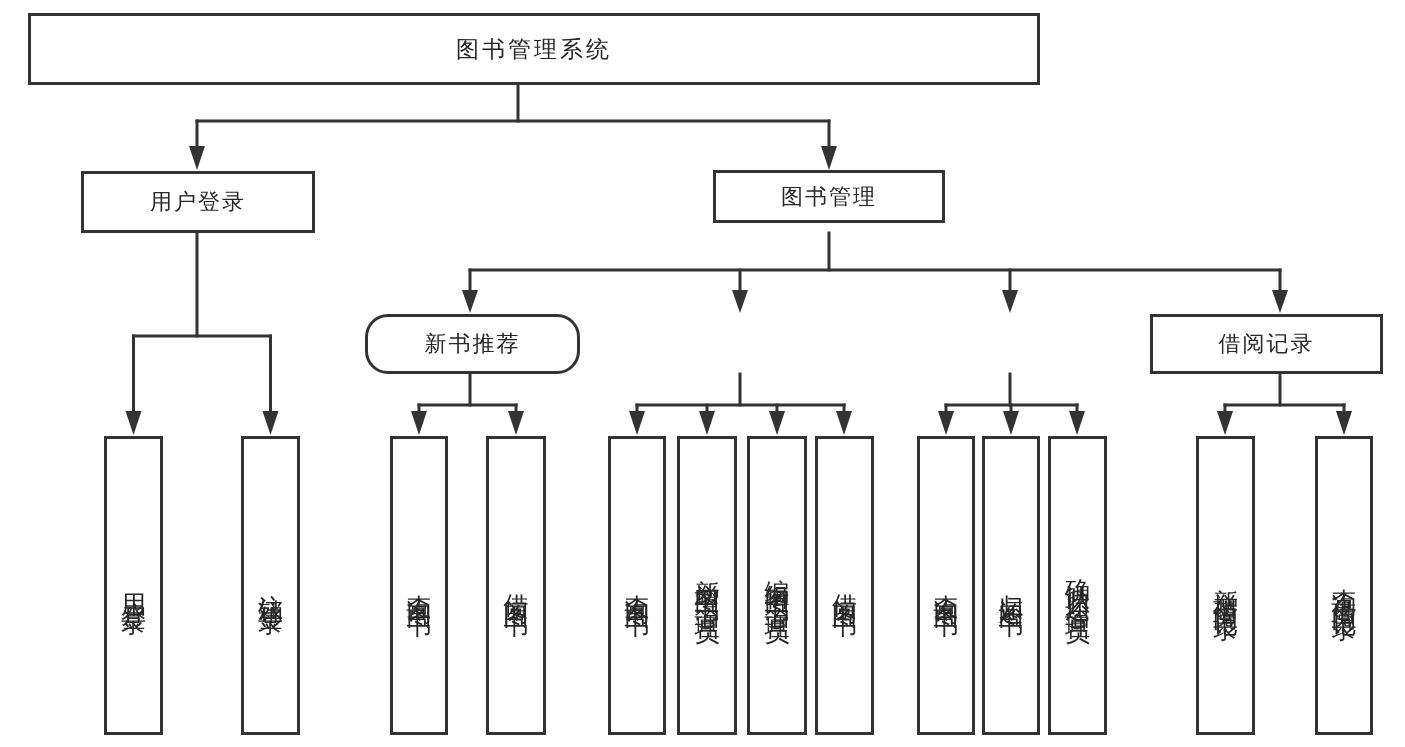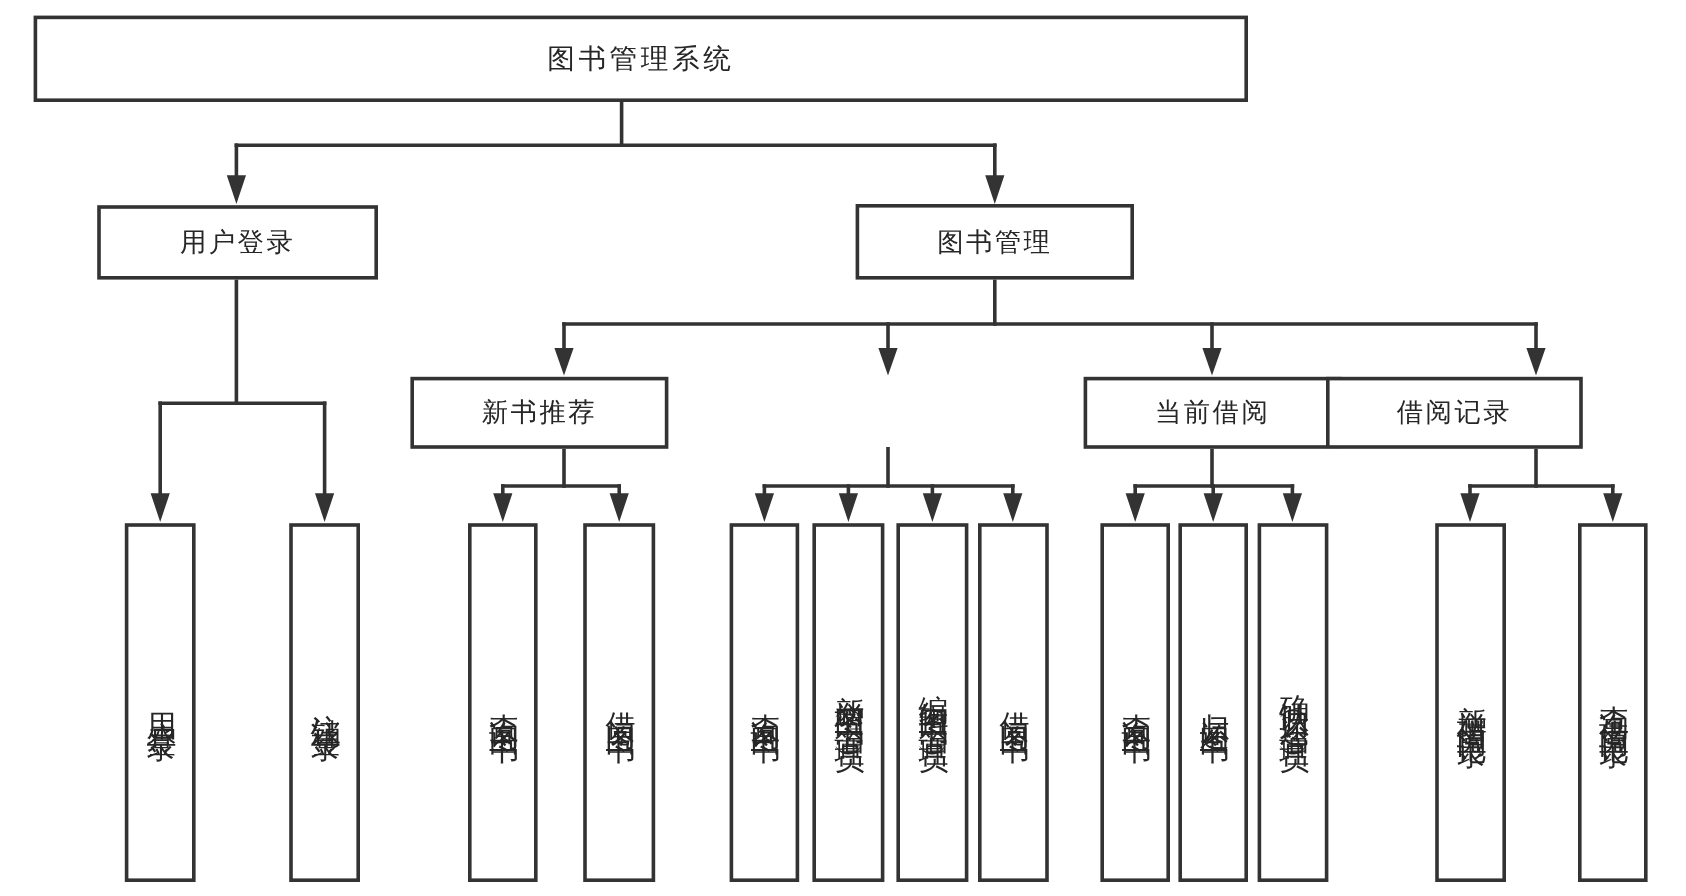--- a/index.html
+++ b/index.html
@@ -31,26 +31,26 @@
   .node .lbl{
     color:var(--text-color);
     font-size:22px;
     letter-spacing:2px;
     white-space:nowrap;
     line-height:1;
   }
   .node.root{left:12px;top:13px;width:1012px;height:72px;margin-left:16px;}
   .node.root .lbl{font-size:23px;letter-spacing:3px;}
   .node.l2a{left:81px;top:171px;width:234px;height:62px;}
-  .node.l2b{left:713px;top:170px;width:232px;height:63px;}
+  .node.l2b{left:713px;top:170px;width:232px;height:53px;}
   .node.l3{top:314px;height:60px;width:215px;}
-  .node.l3a{left:342px;}
+  .node.l3a{left:365px;border-radius:23px;}
   .node.l3b{left:633px;}
   .node.l3c{left:903px;}
-  .node.l3d{left:1105px;width:214px;}
+  .node.l3d{left:1150px;width:233px;}
   .leaf{
     position:absolute;
     top:436px;height:299px;width:58px;
     box-sizing:border-box;
     border:3px solid var(--line-color);
     background:var(--box-fill);
     display:flex;align-items:center;justify-content:center;
     z-index:2;
   }
   .leaf .lbl{
@@ -161,23 +161,20 @@
   <div class="node l2a">
     <span class="lbl">用户登录</span>
   </div>
   <div class="node l2b">
     <span class="lbl">图书管理</span>
   </div>
 
   <div class="node l3 l3a">
     <span class="lbl">新书推荐</span>
   </div>
-  <div class="node l3 l3c">
-    <span class="lbl">当前借阅</span>
-  </div>
   <div class="node l3 l3d">
     <span class="lbl">借阅记录</span>
   </div>
 
   <div class="leaf" style="left:104px;width:59px">
     <span class="lbl">用户登录</span>
   </div>
   <div class="leaf" style="left:241px;width:59px">
     <span class="lbl">注销登录</span>
   </div>

